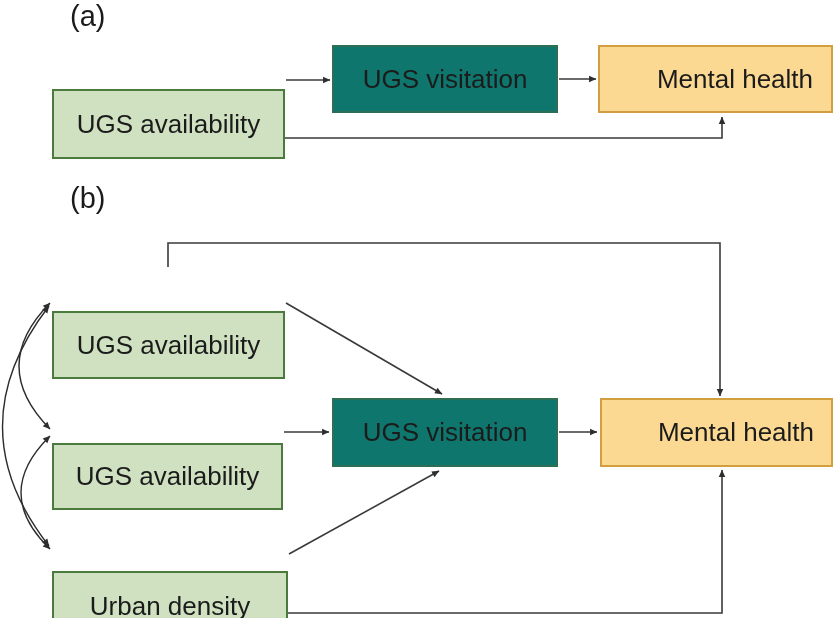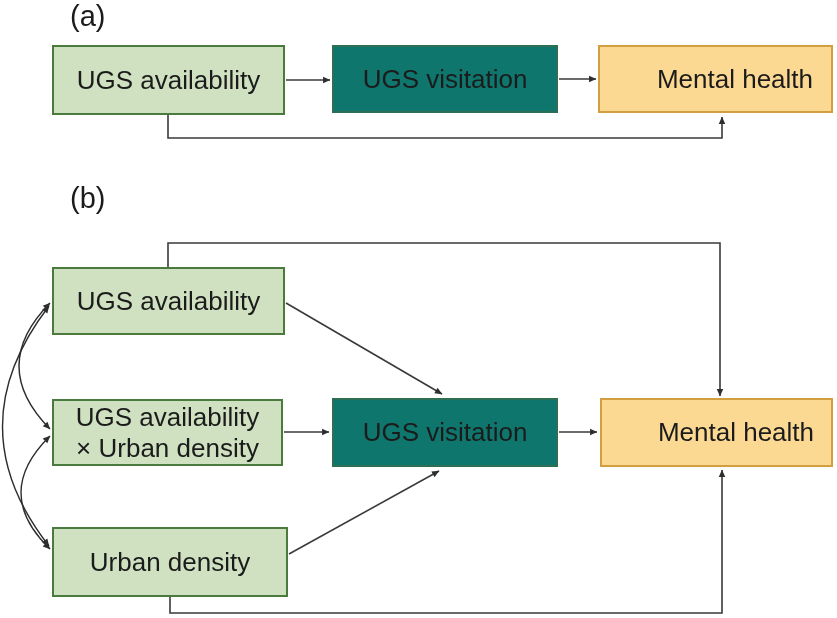--- a/index.html
+++ b/index.html
@@ -33,21 +33,21 @@
     box-sizing: border-box;
     display: flex;
     align-items: center;
     justify-content: center;
     text-align: center;
     font-size: 26px;
     line-height: 1.18;
     color: #1b1b1b;
     border: 2px solid;
   }
-  .node.green  { background: #cfe1c1; border-color: #4a7a3c; }
+  .node.green  { background: #cfe1c1; border-color: #4a7a3c; margin-top: 44px; }
   .node.teal   { background: #0f766e; border-color: #2e6e54; }
   .node.orange { background: #fbd993; border-color: #d39e3f; padding-left: 39px; }
 
   
   .a-availability { left: 52px;  top: 45px; width: 233px; height: 70px; }
   .a-visitation   { left: 332px; top: 45px; width: 226px; height: 68px; }
   .a-mental       { left: 598px; top: 45px; width: 235px; height: 68px; }
 
   
   .b-availability { left: 52px;  top: 267px; width: 233px; height: 68px; }
@@ -115,21 +115,20 @@
 
   <div class="panel-label lab-b">(b)</div>
 
   <div class="node green b-availability">
     <span>UGS availability</span>
   </div>
 
   <div class="node green b-interaction">
     <div>
       <div>UGS availability</div>
-      <div>× Urban density</div>
     </div>
   </div>
 
   <div class="node green b-density">
     <span>Urban density</span>
   </div>
 
   <div class="node teal b-visitation">
     <span>UGS visitation</span>
   </div>

